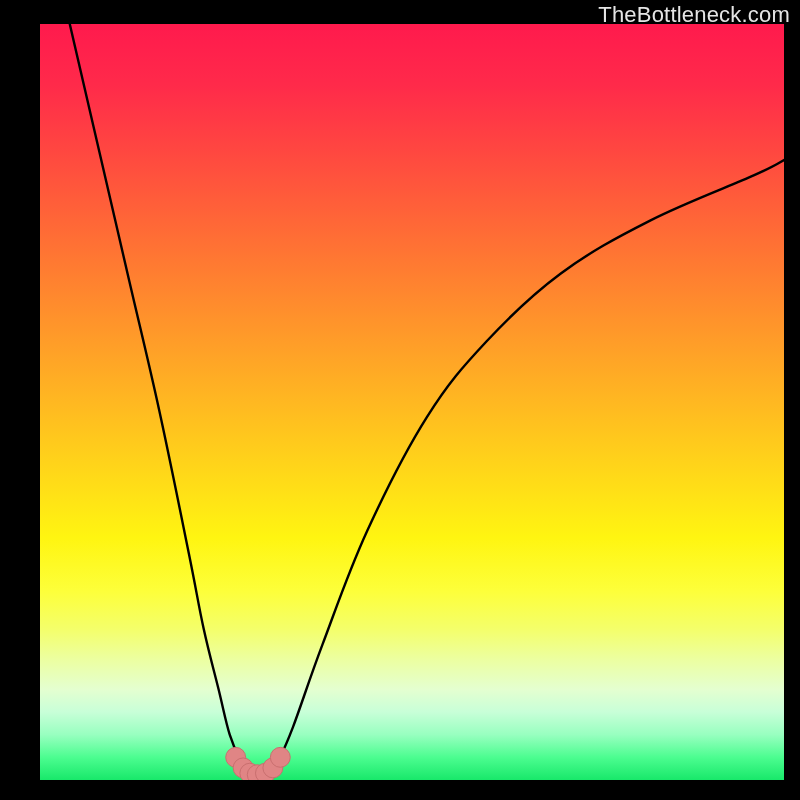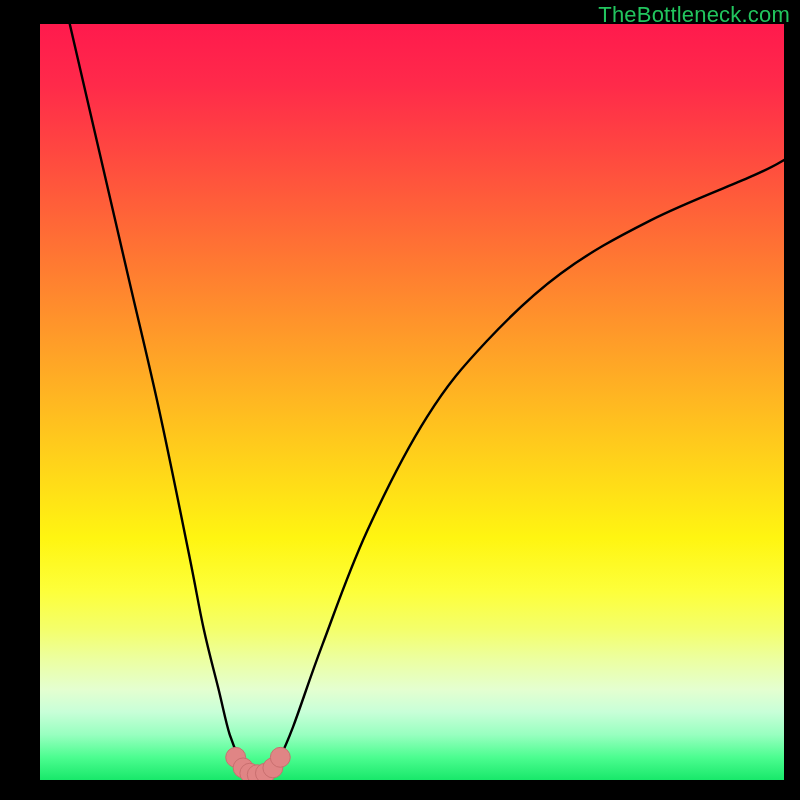--- a/index.html
+++ b/index.html
@@ -57,21 +57,21 @@
     position: absolute;
     left: 0;
     top: 0;
     width: 744px;
     height: 756px;
   }
   .watermark {
     position: absolute;
     top: 2px;
     right: 10px;
-    color: #22c55e;
+    color: #e5e5e5;
     font-size: 22px;
     letter-spacing: 0.2px;
     user-select: none;
   }
 </style>
 </head>
 <body>
 
 <div class="frame">
 

